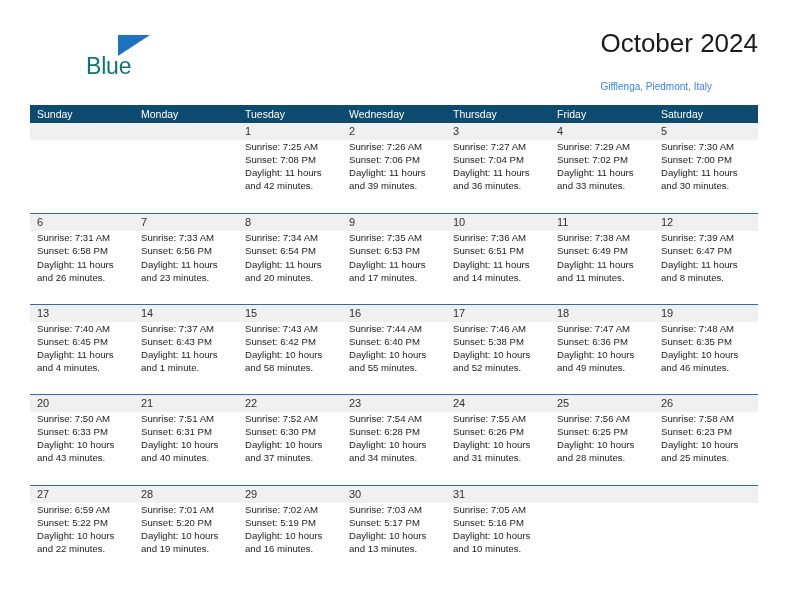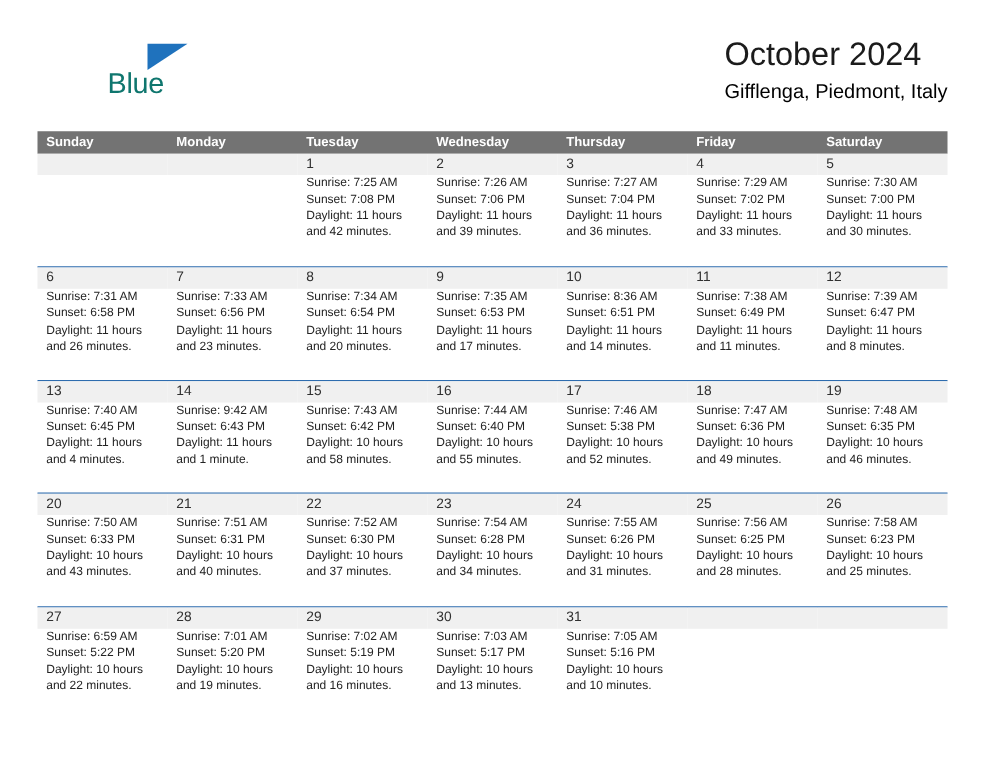--- a/index.html
+++ b/index.html
@@ -70,39 +70,38 @@
     top: 0;
     text-align: left;
   }
   .cal-title {
     font-size: 26px;
     color: #1b1b1b;
     line-height: 34px;
     white-space: nowrap;
   }
   .cal-subtitle {
-    font-size: 16px;
-    color: #000000;
+    font-size: 10px;
+    color: #3b82f6;
     line-height: 22px;
-    margin-top: 3px;
+    margin-top: 16px;
     white-space: nowrap;
   }
 
   
   .calendar {
     position: absolute;
     left: 30px;
     top: 105px;
     width: 728px;
   }
   .weekday-row {
     display: flex;
-    background: #737373;
+    background: #0c4a6e;
     height: 18px;
-    font-weight: bold;
   }
   .weekday {
     flex: 1 1 0;
     color: #ffffff;
     font-size: 10.5px;
     line-height: 18px;
     padding-left: 7px;
     box-sizing: border-box;
     white-space: nowrap;
   }
@@ -276,21 +275,21 @@
             <div class="cell-body">
               <div>Sunrise: 7:35 AM</div>
               <div>Sunset: 6:53 PM</div>
               <div>Daylight: 11 hours</div>
               <div class="daylight-line2">and 17 minutes.</div>
             </div>
           </div>
           <div class="cell">
             <div class="daynum-band">10</div>
             <div class="cell-body">
-              <div>Sunrise: 8:36 AM</div>
+              <div>Sunrise: 7:36 AM</div>
               <div>Sunset: 6:51 PM</div>
               <div>Daylight: 11 hours</div>
               <div class="daylight-line2">and 14 minutes.</div>
             </div>
           </div>
           <div class="cell">
             <div class="daynum-band">11</div>
             <div class="cell-body">
               <div>Sunrise: 7:38 AM</div>
               <div>Sunset: 6:49 PM</div>
@@ -314,21 +313,21 @@
             <div class="cell-body">
               <div>Sunrise: 7:40 AM</div>
               <div>Sunset: 6:45 PM</div>
               <div>Daylight: 11 hours</div>
               <div class="daylight-line2">and 4 minutes.</div>
             </div>
           </div>
           <div class="cell">
             <div class="daynum-band">14</div>
             <div class="cell-body">
-              <div>Sunrise: 9:42 AM</div>
+              <div>Sunrise: 7:37 AM</div>
               <div>Sunset: 6:43 PM</div>
               <div>Daylight: 11 hours</div>
               <div class="daylight-line2">and 1 minute.</div>
             </div>
           </div>
           <div class="cell">
             <div class="daynum-band">15</div>
             <div class="cell-body">
               <div>Sunrise: 7:43 AM</div>
               <div>Sunset: 6:42 PM</div>

